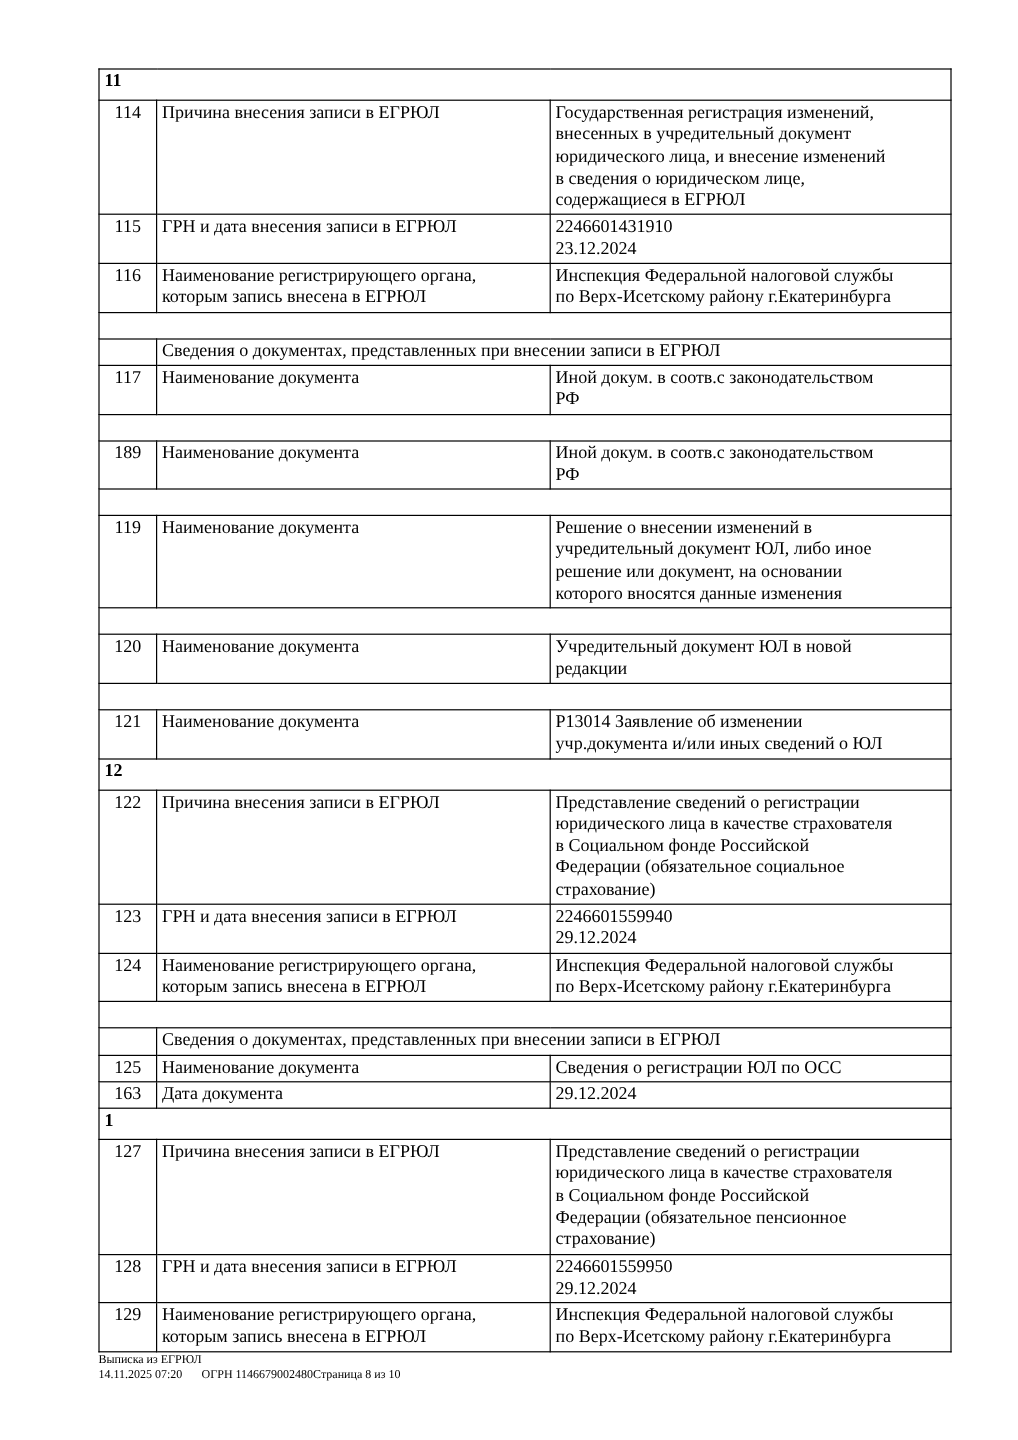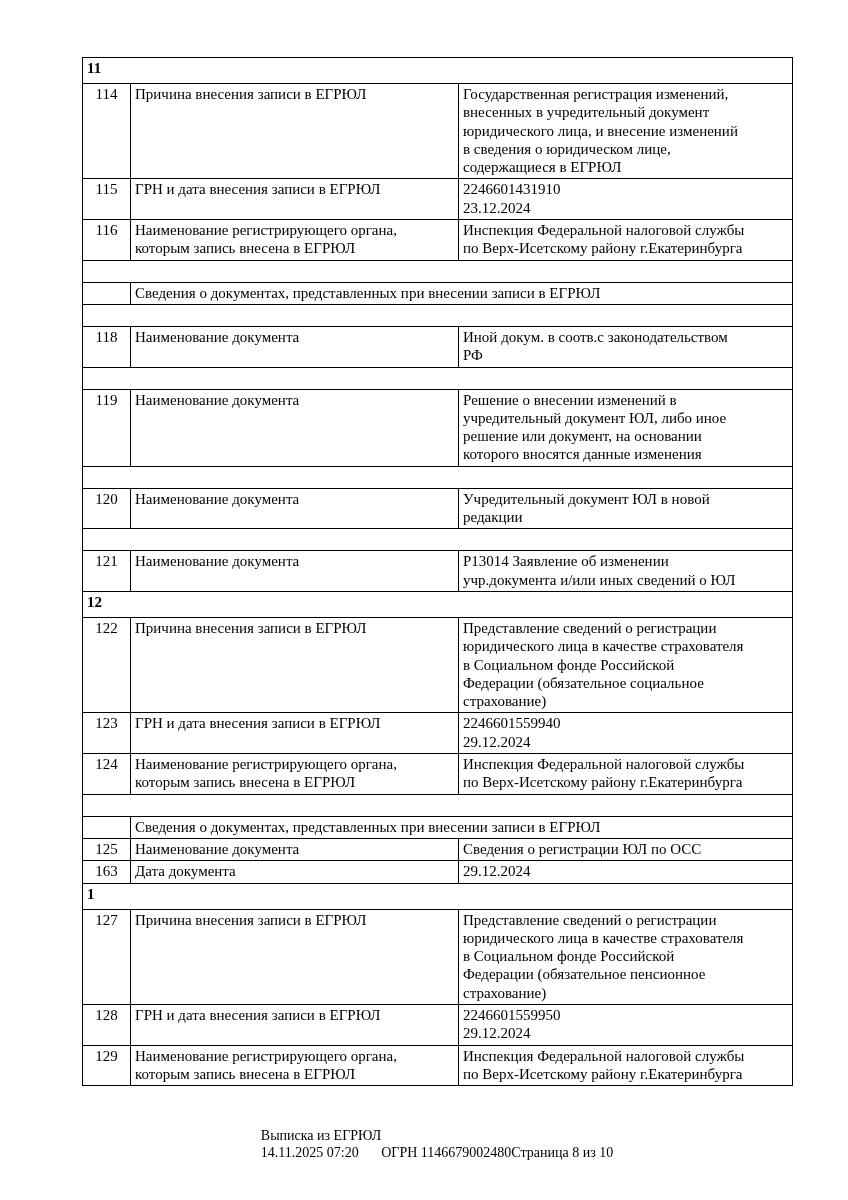--- a/index.html
+++ b/index.html
@@ -53,23 +53,23 @@
   }
   tr.spacer-row td {
     height: 18px;
   }
   .footer {
     position: absolute;
     left: 82px;
     top: 1128px;
     width: 710px;
     display: flex;
-    justify-content: center;
+    justify-content: flex-start;
     align-items: flex-end;
-    font-size: 14px;
+    font-size: 10px;
     line-height: 1.18;
   }
   .footer-left div { white-space: nowrap; }
   .footer-center, .footer-right { white-space: nowrap; }
 </style>
 </head>
 <body>
 
 <div class="page">
 
@@ -105,25 +105,31 @@
           <td>Инспекция Федеральной налоговой службы
 по Верх-Исетскому району г.Екатеринбурга</td>
         </tr>
         <tr class="spacer-row">
           <td colspan="3"></td>
         </tr>
         <tr>
           <td class="num-cell"></td>
           <td colspan="2">Сведения о документах, представленных при внесении записи в ЕГРЮЛ</td>
         </tr>
-        <tr class="spacer-row">
-          <td colspan="3"></td>
-        </tr>
-        <tr>
-          <td class="num-cell">118</td>
+        <tr>
+          <td class="num-cell">117</td>
+          <td>Наименование документа</td>
+          <td>Иной докум. в соотв.с законодательством
+РФ</td>
+        </tr>
+        <tr class="spacer-row">
+          <td colspan="3"></td>
+        </tr>
+        <tr>
+          <td class="num-cell">189</td>
           <td>Наименование документа</td>
           <td>Иной докум. в соотв.с законодательством
 РФ</td>
         </tr>
         <tr class="spacer-row">
           <td colspan="3"></td>
         </tr>
         <tr>
           <td class="num-cell">119</td>
           <td>Наименование документа</td>

